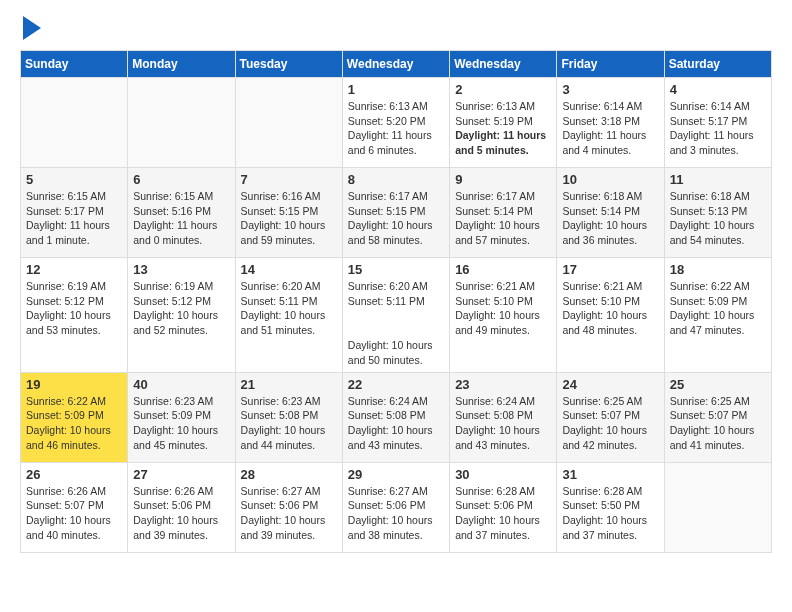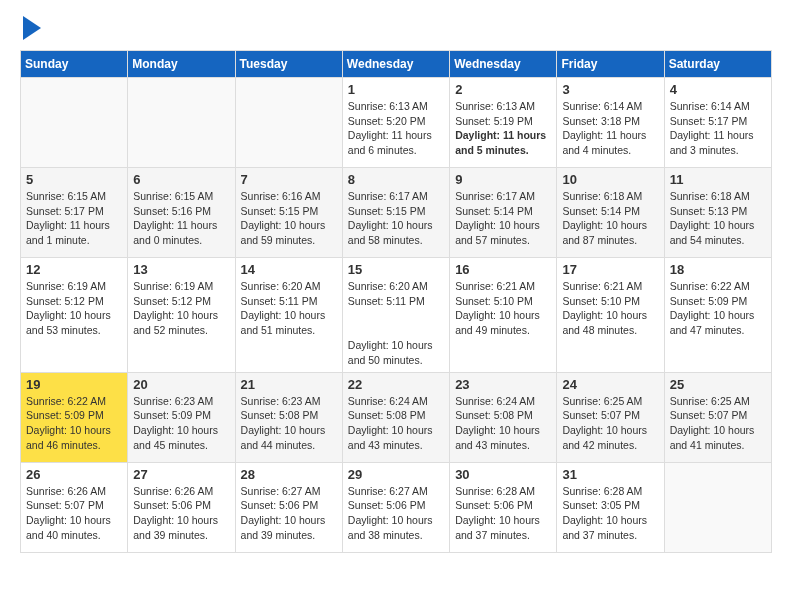--- a/index.html
+++ b/index.html
@@ -168,21 +168,21 @@
         <td style="background: rgb(245, 245, 245);">
           <span class="day-number">9</span>
           <span style="display: block; line-height: 1.4;">Sunrise: 6:17 AM</span>
           <span style="display: block; line-height: 1.4;">Sunset: 5:14 PM</span>
           <span style="display: block; line-height: 1.4;">Daylight: 10 hours and 57 minutes.</span>
         </td>
         <td style="background: rgb(245, 245, 245);">
           <span class="day-number">10</span>
           <span style="display: block; line-height: 1.4;">Sunrise: 6:18 AM</span>
           <span style="display: block; line-height: 1.4;">Sunset: 5:14 PM</span>
-          <span style="display: block; line-height: 1.4;">Daylight: 10 hours and 87 minutes.</span>
+          <span style="display: block; line-height: 1.4;">Daylight: 10 hours and 36 minutes.</span>
         </td>
         <td style="background: rgb(245, 245, 245);">
           <span class="day-number">11</span>
           <span style="display: block; line-height: 1.4;">Sunrise: 6:18 AM</span>
           <span style="display: block; line-height: 1.4;">Sunset: 5:13 PM</span>
           <span style="display: block; line-height: 1.4;">Daylight: 10 hours and 54 minutes.</span>
         </td>
       </tr>
       <tr>
         <td>
@@ -229,21 +229,21 @@
         </td>
       </tr>
       <tr>
         <td style="background: #fde047;">
           <span class="day-number">19</span>
           <span style="display: block; line-height: 1.4;">Sunrise: 6:22 AM</span>
           <span style="display: block; line-height: 1.4;">Sunset: 5:09 PM</span>
           <span style="display: block; line-height: 1.4;">Daylight: 10 hours and 46 minutes.</span>
         </td>
         <td style="background: rgb(245, 245, 245);">
-          <span class="day-number">20</span>
+          <span class="day-number">40</span>
           <span style="display: block; line-height: 1.4;">Sunrise: 6:23 AM</span>
           <span style="display: block; line-height: 1.4;">Sunset: 5:09 PM</span>
           <span style="display: block; line-height: 1.4;">Daylight: 10 hours and 45 minutes.</span>
         </td>
         <td style="background: rgb(245, 245, 245);">
           <span class="day-number">21</span>
           <span style="display: block; line-height: 1.4;">Sunrise: 6:23 AM</span>
           <span style="display: block; line-height: 1.4;">Sunset: 5:08 PM</span>
           <span style="display: block; line-height: 1.4;">Daylight: 10 hours and 44 minutes.</span>
         </td>
@@ -299,19 +299,19 @@
         </td>
         <td>
           <span class="day-number">30</span>
           <span style="display: block; line-height: 1.4;">Sunrise: 6:28 AM</span>
           <span style="display: block; line-height: 1.4;">Sunset: 5:06 PM</span>
           <span style="display: block; line-height: 1.4;">Daylight: 10 hours and 37 minutes.</span>
         </td>
         <td>
           <span class="day-number">31</span>
           <span style="display: block; line-height: 1.4;">Sunrise: 6:28 AM</span>
-          <span style="display: block; line-height: 1.4;">Sunset: 3:05 PM</span>
+          <span style="display: block; line-height: 1.4;">Sunset: 5:50 PM</span>
           <span style="display: block; line-height: 1.4;">Daylight: 10 hours and 37 minutes.</span>
         </td>
         <td class="empty"></td>
       </tr>
     </tbody>
 </table>
 
 </body></html>

